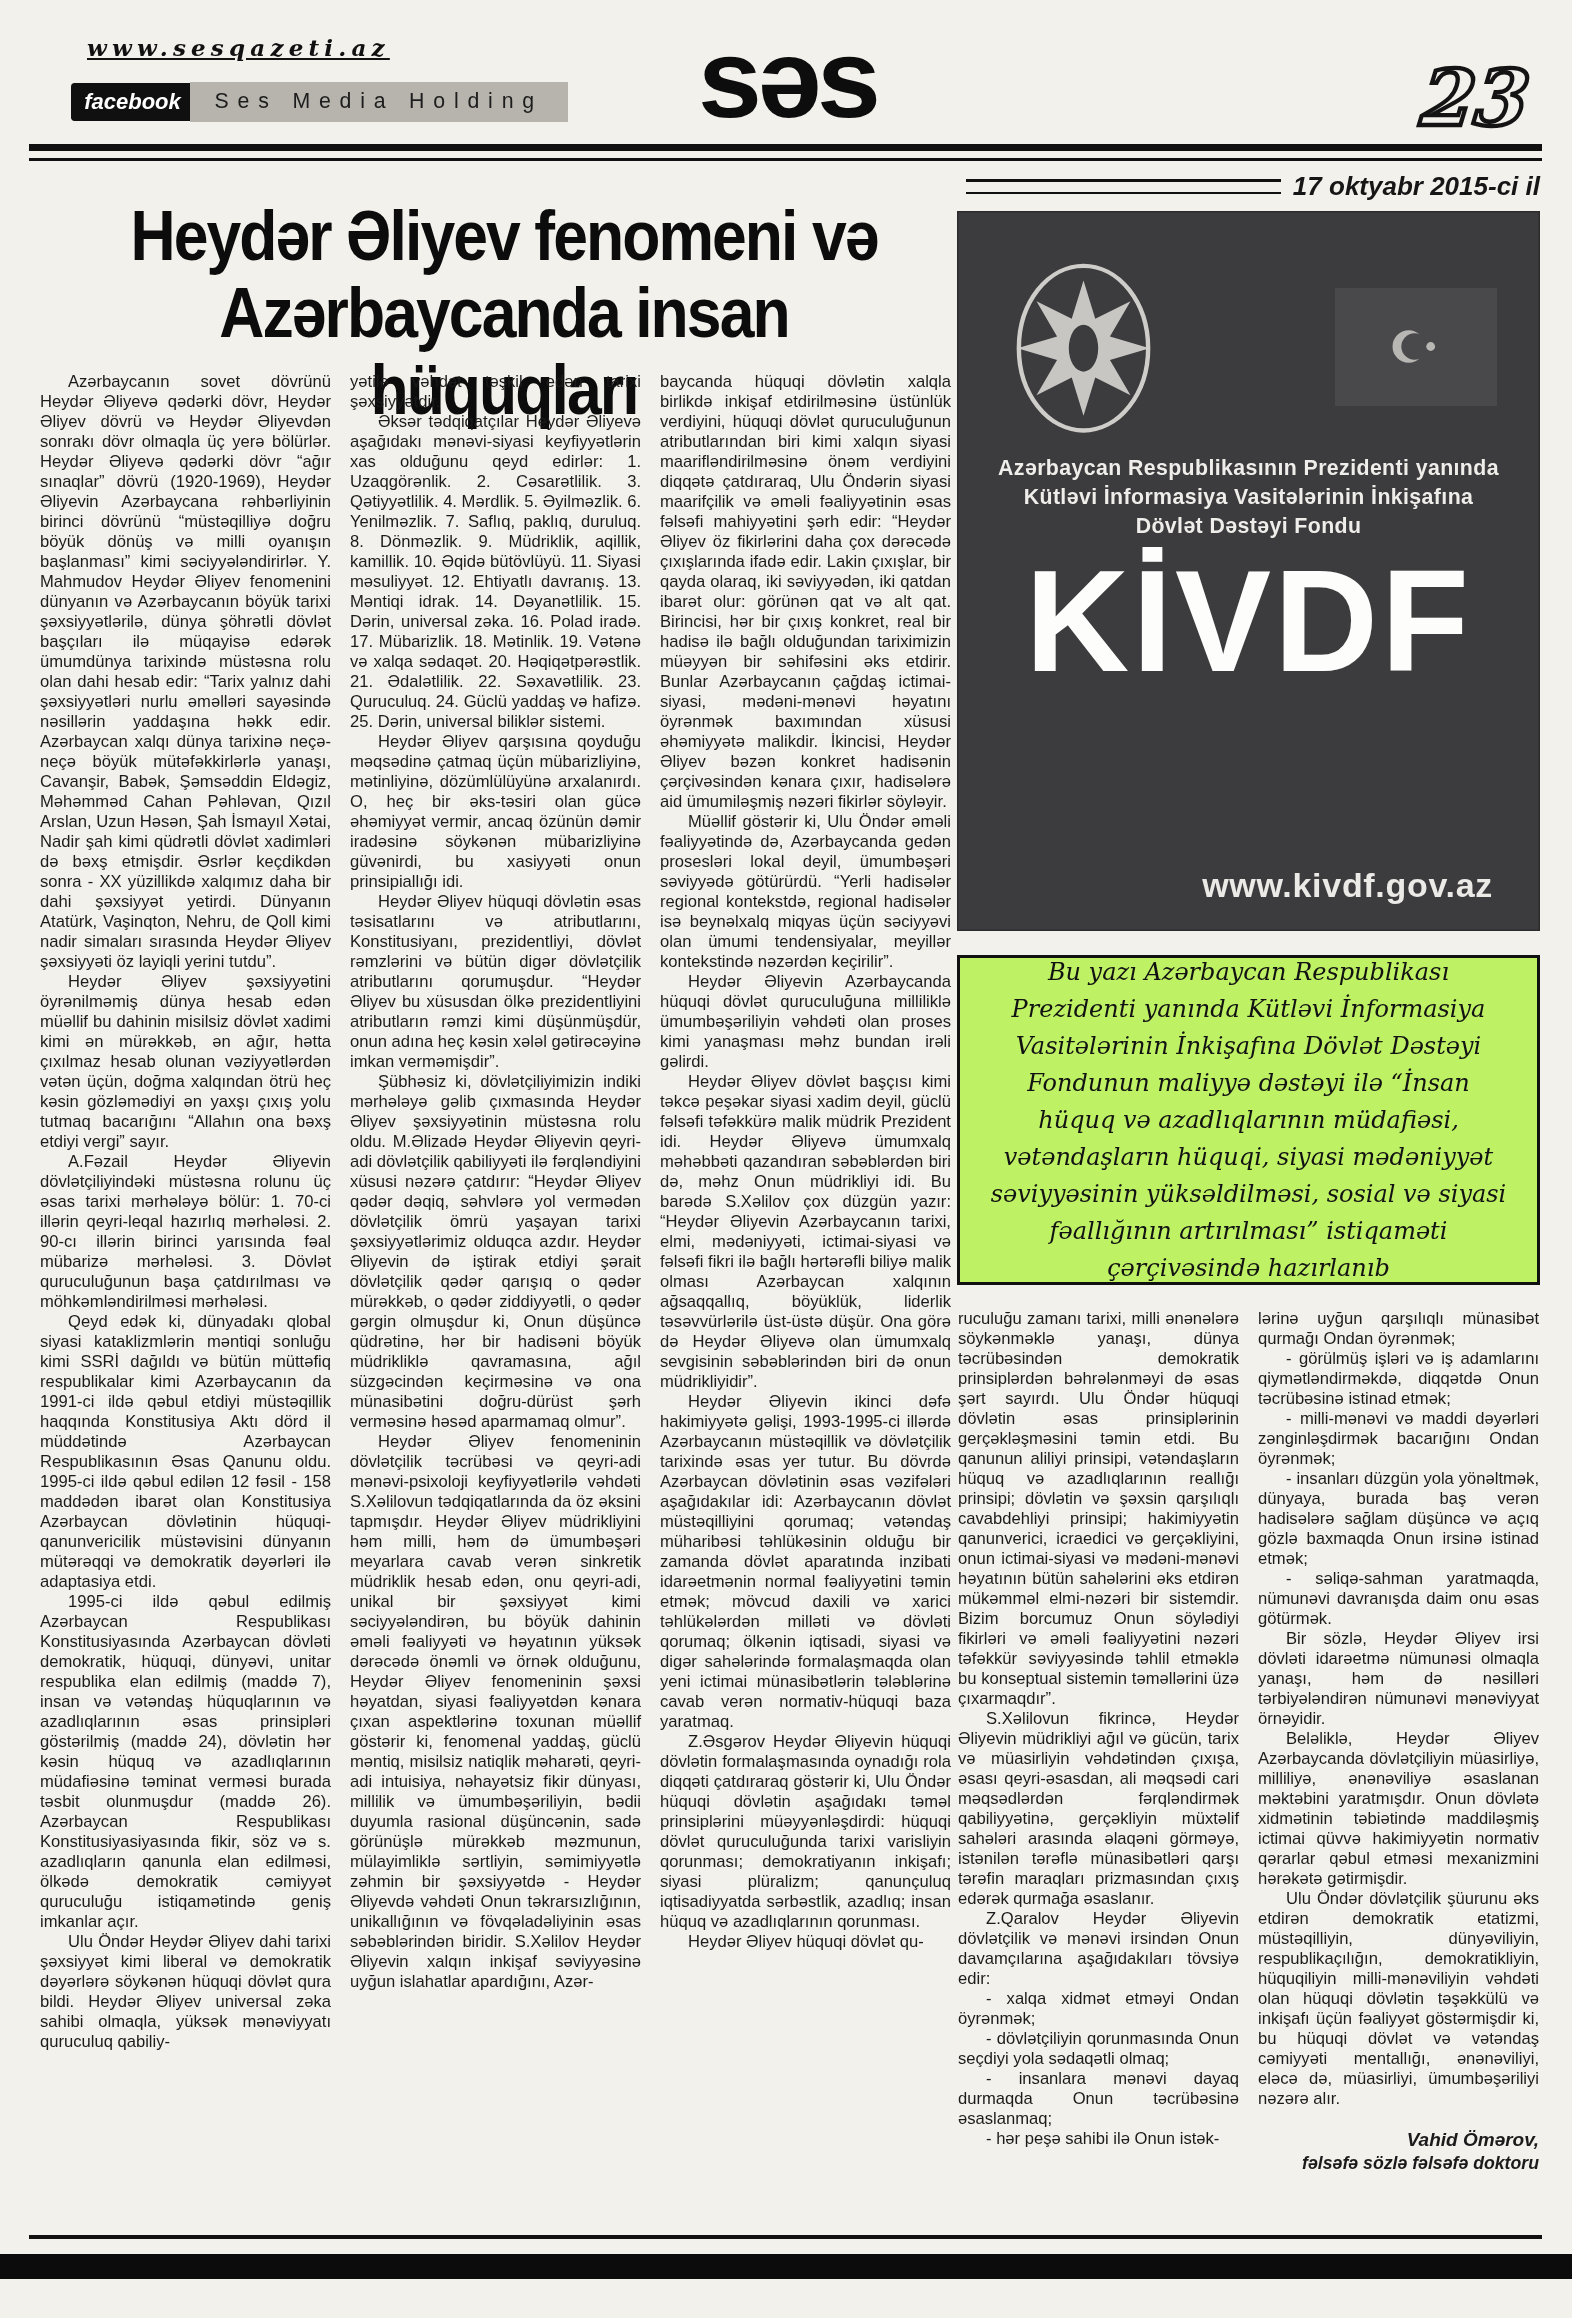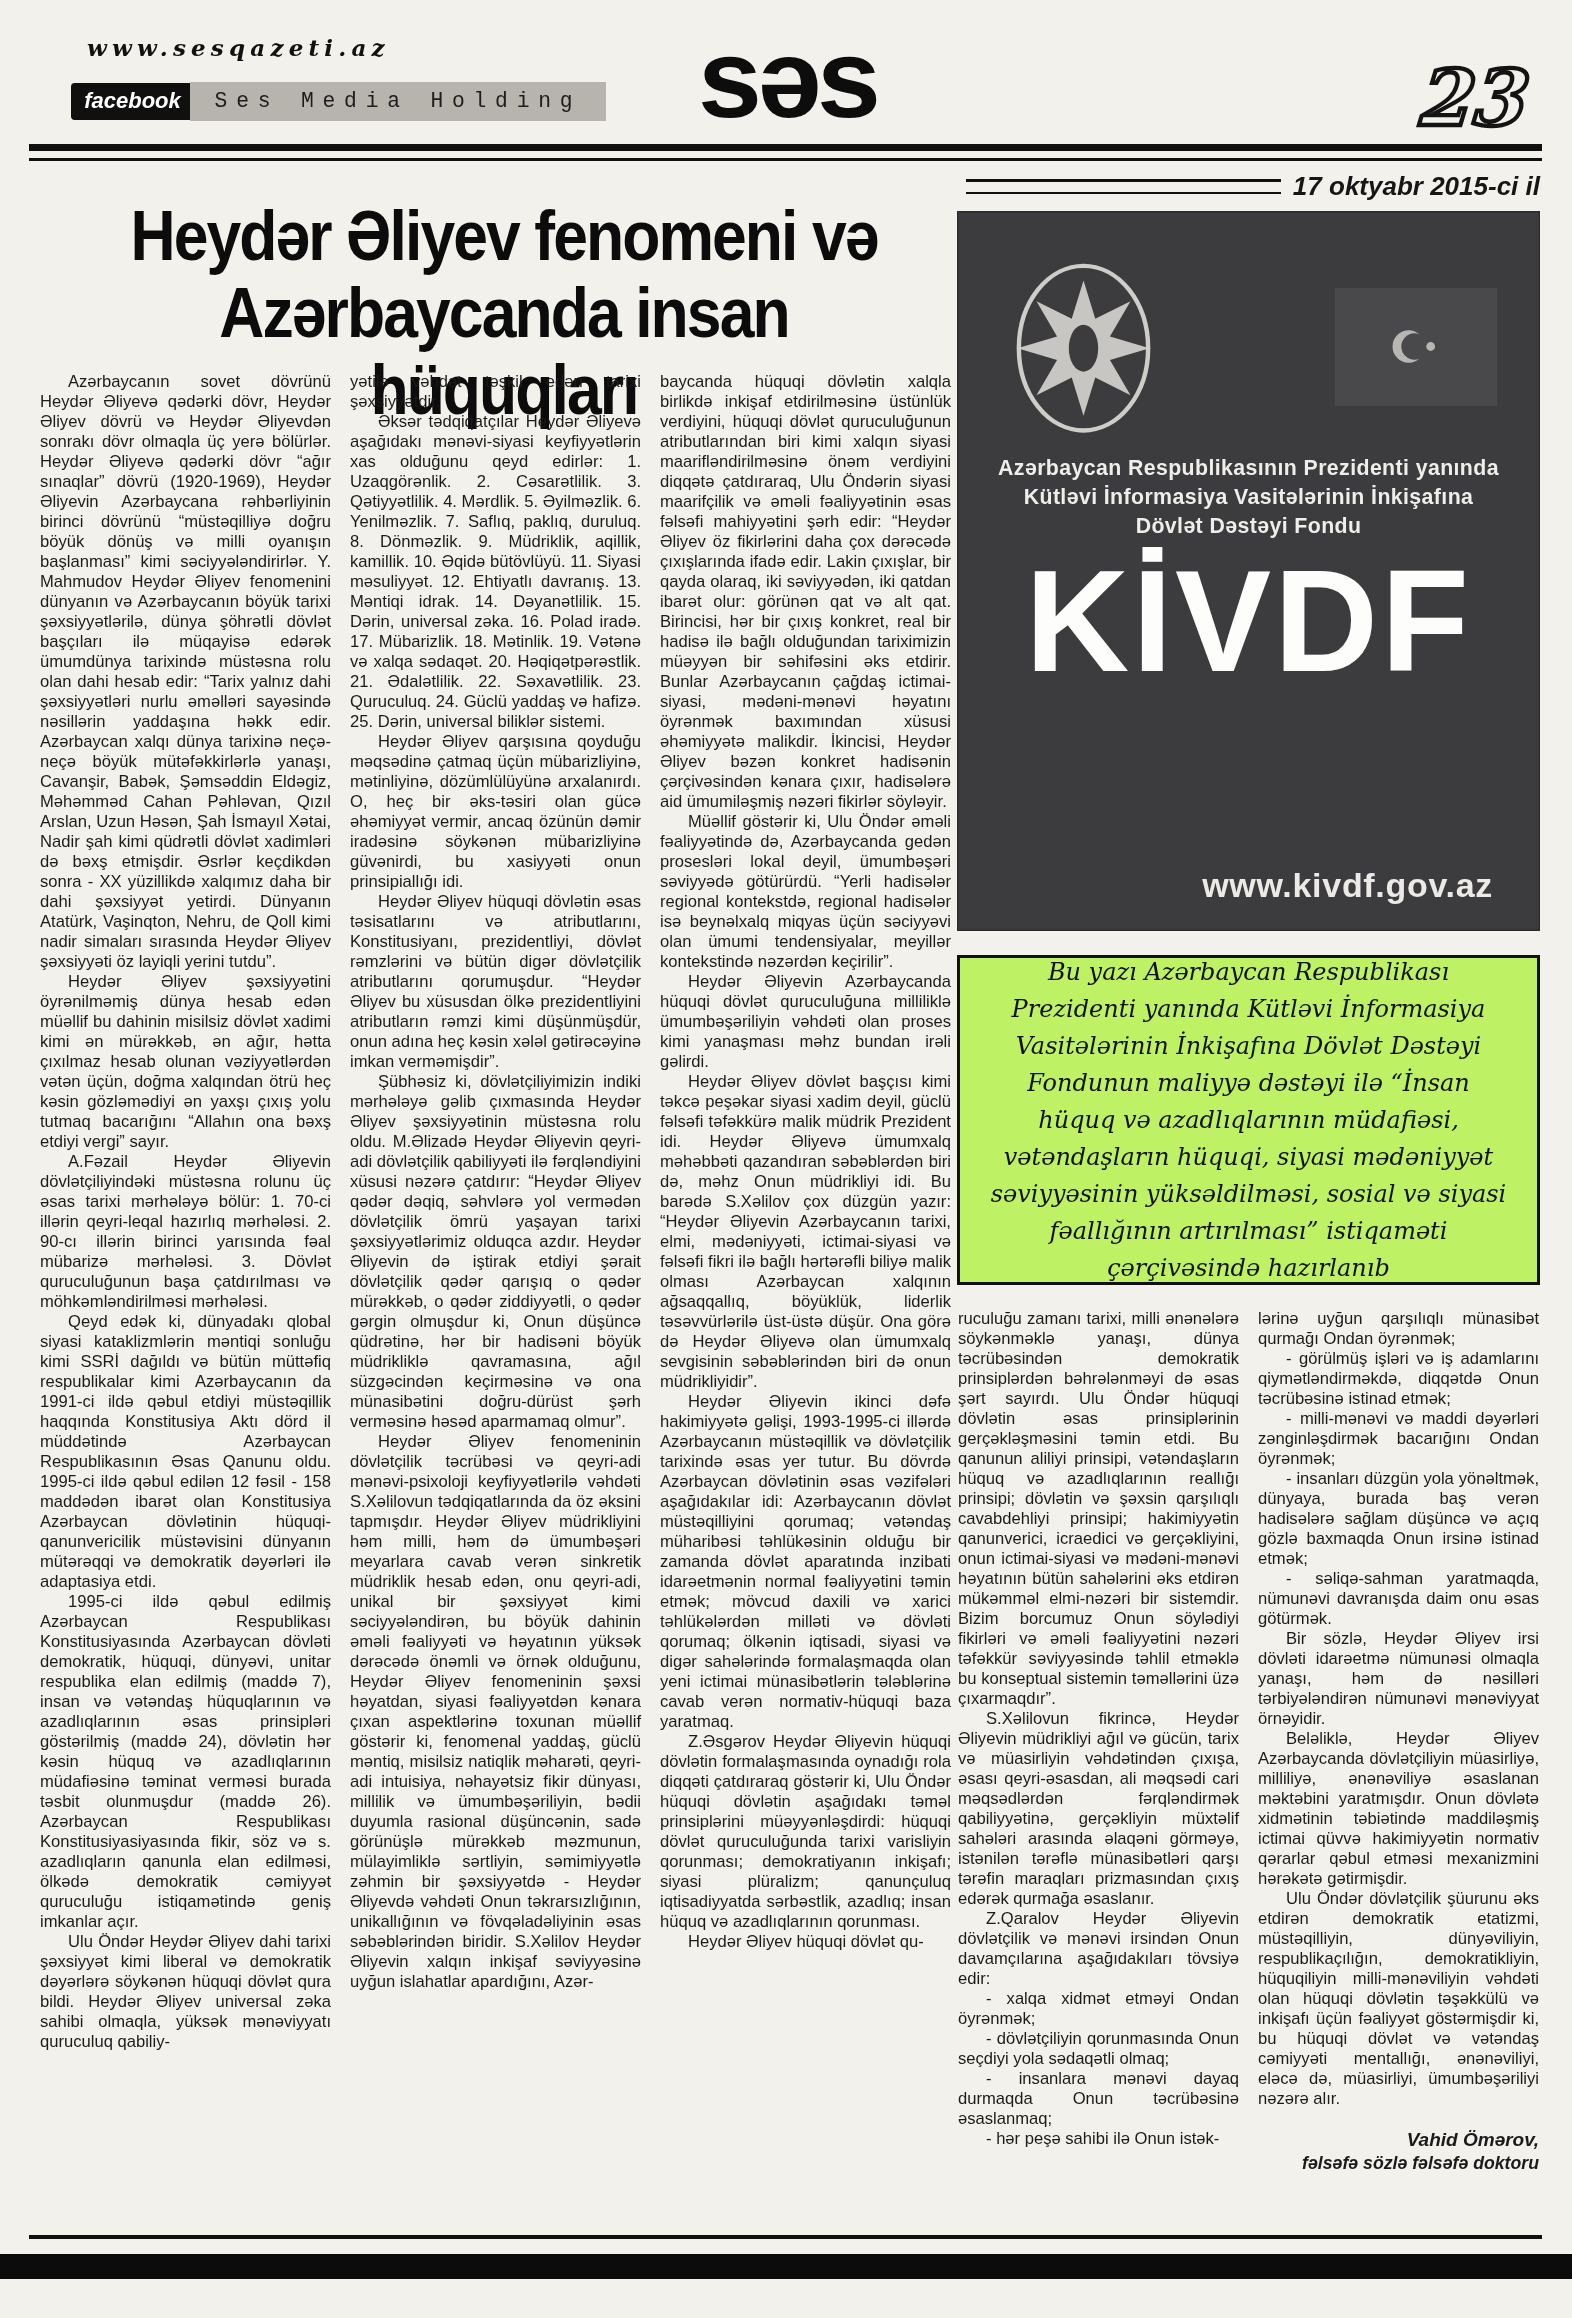--- a/index.html
+++ b/index.html
@@ -1,25 +1,25 @@
 <!DOCTYPE html>
 <html style="font-size:11.8px"><head>
 <meta charset="utf-8">
 <style>
   html,body{margin:0;padding:0;}
   body{width:1572px;height:2319px;position:relative;background:#d8d5cf;
        font-family:"Liberation Sans","DejaVu Sans",sans-serif;}
   .page{position:absolute;left:0;top:0;width:1572px;height:2319px;background:#f3f1ec;overflow:hidden;color:#161616;}
   
   .site-url{position:absolute;left:87px;top:34px;font-family:"DejaVu Serif","Liberation Serif",serif;
-            font-style:italic;font-weight:700;font-size:23px;letter-spacing:5.2px;color:#111;}
+            font-style:italic;font-weight:700;font-size:23px;letter-spacing:5.2px;color:#111;text-decoration:underline;}
   .fb-row{position:absolute;left:71px;top:82px;display:flex;align-items:center;}
   .fb-badge{background:#101010;color:#fff;font-weight:700;font-style:italic;font-size:22px;
             padding:5.9px 13.2px;border-radius:3.7px;letter-spacing:0px;}
-  .media-strip{background:#b7b4ae;color:#1d1d1d;font-family:Liberation Mono, monospace;
+  .media-strip{background:#b7b4ae;color:#1d1d1d;font-family:Liberation Sans, sans-serif;
                font-size:21.3px;letter-spacing:8.8px;padding:7.4px 25px;margin-left:-4.4px;}
   .ses-logo{position:absolute;left:698px;top:13.2px;font-size:115px;font-weight:900;letter-spacing:-4.4px;
             color:#0d0d0d;transform:scaleY(0.96);}
   .page-num{position:absolute;right:43px;top:53px;font-family:"DejaVu Serif","Liberation Serif",serif;
             font-style:italic;font-weight:900;font-size:77px;color:#f3f1ec;
             -webkit-text-stroke:4.4px #141414;transform:skewX(-6deg);}
   .top-rule-thick{position:absolute;left:29.4px;top:144px;width:1513px;height:7.4px;background:#111;}
   .top-rule-thin{position:absolute;left:29.4px;top:158px;width:1513px;height:2.9px;background:#111;}
   .date-row{position:absolute;right:32px;top:171px;width:574px;display:flex;align-items:center;gap:11.8px;}
   .date-rule{flex:1;height:10.3px;border-top:3.7px solid #111;border-bottom:2.9px solid #111;}

